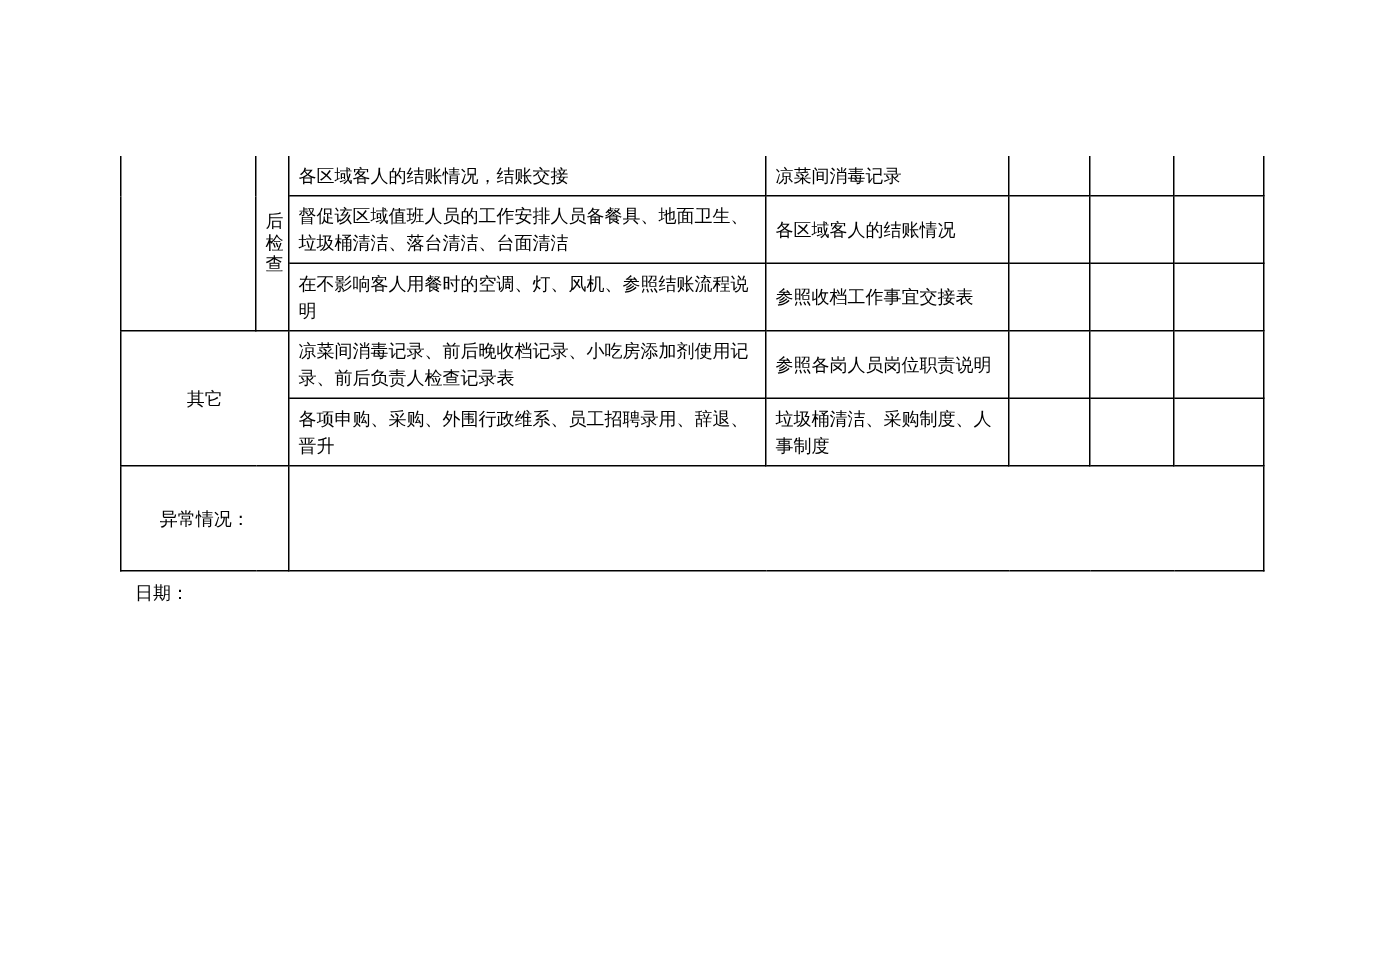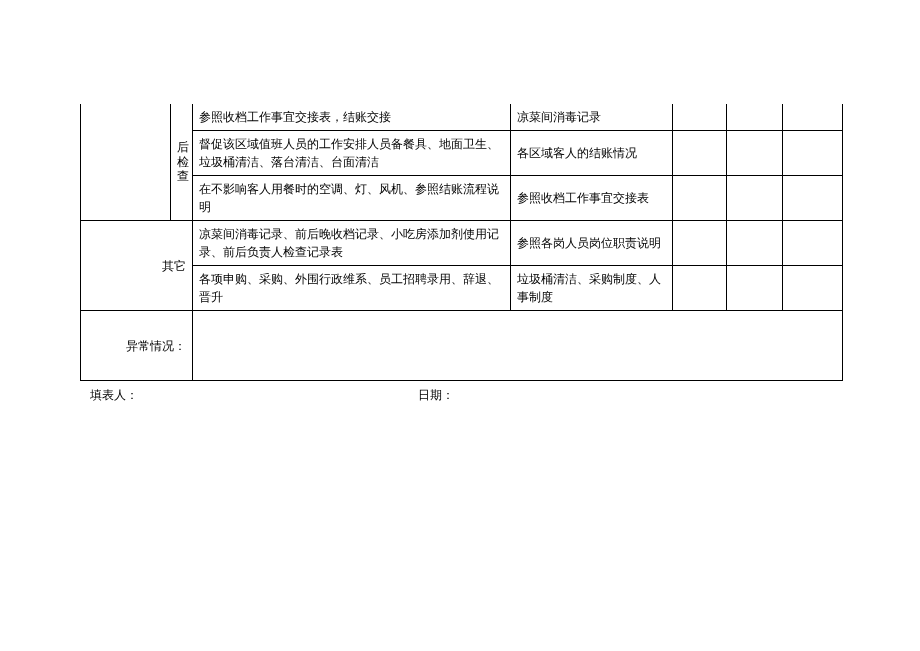--- a/index.html
+++ b/index.html
@@ -32,21 +32,21 @@
       vertical-align: middle;
       line-height: 1.5;
     }
     .col-a { width: 90px; }
     .col-b { width: 22px; text-align: center; padding: 2px !important; }
     .col-c { width: 318px; }
     .col-d { width: 162px; }
     .col-e { width: 54px; }
     .col-f { width: 56px; }
     .col-g { width: auto; }
-    .center { text-align: right; }
+    .center { text-align: center; }
     .exception-row td {
       height: 70px;
       vertical-align: top;
       margin-top: 48px;
     }
     .footer-line {
       margin-top: 6px;
       padding-left: 10px;
       font-size: 12px;
       display: flex;
@@ -78,21 +78,21 @@
     <tbody>
       <tr>
         <td class="no-top-border no-bottom-border"></td>
         <td class="no-top-border" rowspan="3">
           <div class="vtext">
             <span>后</span><br>
             <span>检</span><br>
             <span>查</span>
           </div>
         </td>
-        <td class="no-top-border">参照收档工作事宜交接表，结账交接</td>
+        <td class="no-top-border">各区域客人的结账情况，结账交接</td>
         <td class="no-top-border">凉菜间消毒记录</td>
         <td class="no-top-border"></td>
         <td class="no-top-border"></td>
         <td class="no-top-border"></td>
       </tr>
       <tr>
         <td class="no-top-border no-bottom-border"></td>
         <td>督促该区域值班人员的工作安排人员备餐具、地面卫生、垃圾桶清洁、落台清洁、台面清洁</td>
         <td>各区域客人的结账情况</td>
         <td></td>
@@ -123,16 +123,15 @@
         <td></td>
       </tr>
       <tr class="exception-row">
         <td colspan="2" class="center" style="vertical-align: middle;">异常情况：</td>
         <td colspan="5"></td>
       </tr>
     </tbody>
   </table>
 
   <div class="footer-line">
-    <span class="filler-label">填表人：</span>
     <span>日期：</span>
   </div>
 </div>
 
 </body></html>

